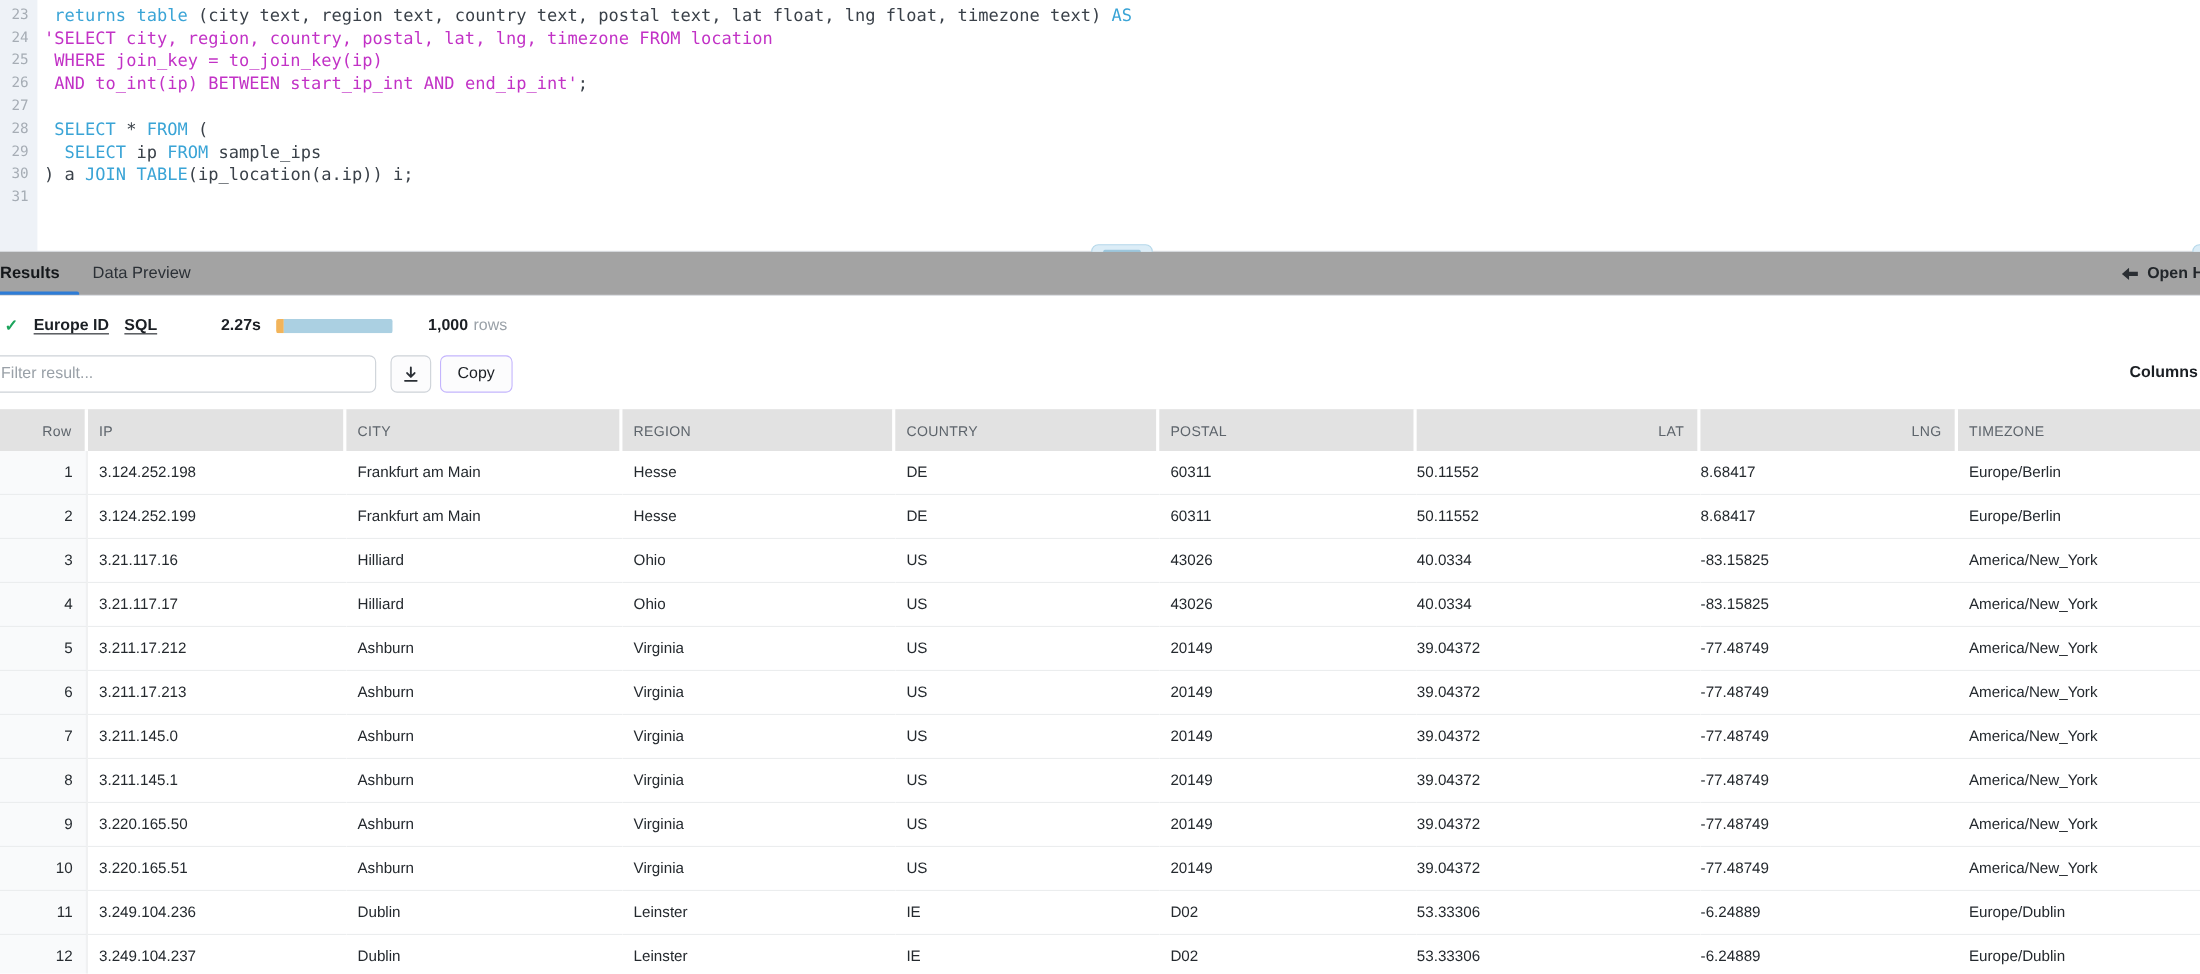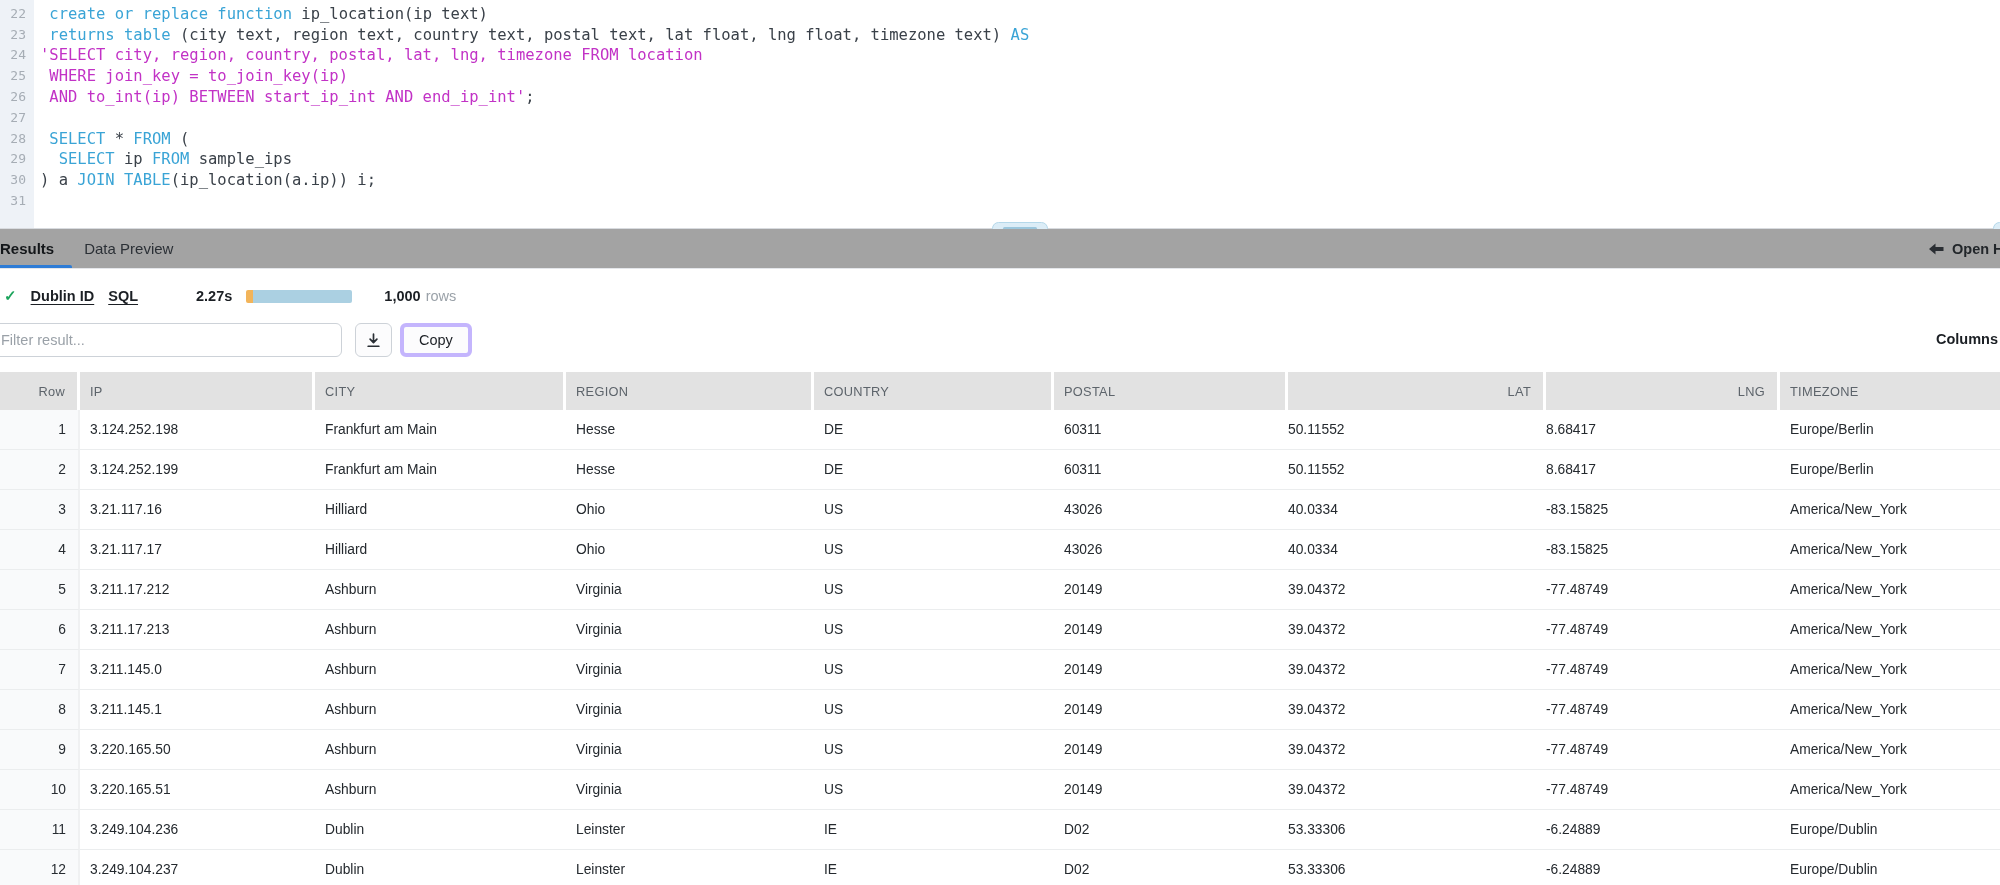--- a/index.html
+++ b/index.html
@@ -47,21 +47,21 @@
   .rows-label{margin-left:5px;font-size:14.5px;color:#9aa1a8;}
   
   .filter-input{position:absolute;left:-14px;top:323px;width:356px;height:34px;box-sizing:border-box;
     border:1px solid #cdd2d8;border-radius:6px;padding:0 10px 0 14px;font-size:14.5px;color:#24292e;
     font-family:"Liberation Sans",sans-serif;outline:none;background:#fff;}
   .filter-input::placeholder{color:#9aa1a8;}
   .icon-btn{position:absolute;left:355px;top:323px;width:37px;height:34px;box-sizing:border-box;
     border:1px solid #cdd2d8;border-radius:6px;background:#fcfcfd;display:flex;align-items:center;
     justify-content:center;cursor:pointer;padding:0;}
   .copy-btn{position:absolute;left:400px;top:323px;height:34px;box-sizing:border-box;
-    border:4px solid #c4b5fd;border-radius:6px;background:#fcfcfd;padding:0 15px;font-size:14.5px;
+    border:1px solid #c4b5fd;border-radius:6px;background:#fcfcfd;padding:0 15px;font-size:14.5px;
     color:#1b1f24;font-family:"Liberation Sans",sans-serif;cursor:pointer;}
   .columns-btn{position:absolute;right:2px;top:331px;font-size:14.5px;font-weight:700;color:#1b1f24;
     cursor:pointer;white-space:nowrap;}
   
   .result-table{position:absolute;top:372px;left:0;width:2000px;border-collapse:separate;border-spacing:0;
     table-layout:fixed;font-size:13.8px;color:#24292e;}
   .result-table th{height:38px;background:#e2e2e2;color:#5d646b;font-weight:400;font-size:12.8px;
     letter-spacing:0.3px;text-align:left;padding:0 0 0 10px;border-right:3px solid #ffffff;
     overflow:hidden;white-space:nowrap;cursor:pointer;}
   .result-table th:last-child{border-right:none;}
@@ -76,24 +76,20 @@
 <body>
 
 <div class="editor">
   <div class="gutter-bg"></div>
   <div class="code-lines" id="code-lines">
       <div class="code-line">
         <span class="ln">21</span>
         <span class="code"></span>
       </div>
       <div class="code-line">
-        <span class="ln">22</span>
-        <span class="code"><span> </span><span class="tok-kw">create or replace function</span><span> ip_location(ip text)</span></span>
-      </div>
-      <div class="code-line">
         <span class="ln">23</span>
         <span class="code"><span> </span><span class="tok-kw">returns table</span><span> (city text, region text, country text, postal text, lat float, lng float, timezone text) </span><span class="tok-kw">AS</span></span>
       </div>
       <div class="code-line">
         <span class="ln">24</span>
         <span class="code"><span class="tok-str">'SELECT city, region, country, postal, lat, lng, timezone FROM location</span></span>
       </div>
       <div class="code-line">
         <span class="ln">25</span>
         <span class="code"><span> </span><span class="tok-str">WHERE join_key = to_join_key(ip)</span></span>
@@ -135,21 +131,21 @@
 </div>
 <div class="open-link">
   <svg width="16" height="12" viewBox="0 0 16 12">
     <path d="M7.5 0.5 L1 6 L7.5 11.5 L7.5 8 L15.5 8 L15.5 4 L7.5 4 Z" fill="#2a2e33"></path>
   </svg>
   <span>Open H</span>
 </div>
 
 <div class="query-row">
   <span class="check">✓</span>
-  <span class="qlink">Dublin ID</span>
+  <span class="qlink">Europe ID</span>
   <span class="qlink sql">SQL</span>
   <span class="duration">2.27s</span>
   <span class="timing-bar">
     <span class="timing-seg-a"></span>
     <span class="timing-seg-b"></span>
   </span>
   <span class="rowcount">1,000</span>
   <span class="rows-label">rows</span>
 </div>
 

